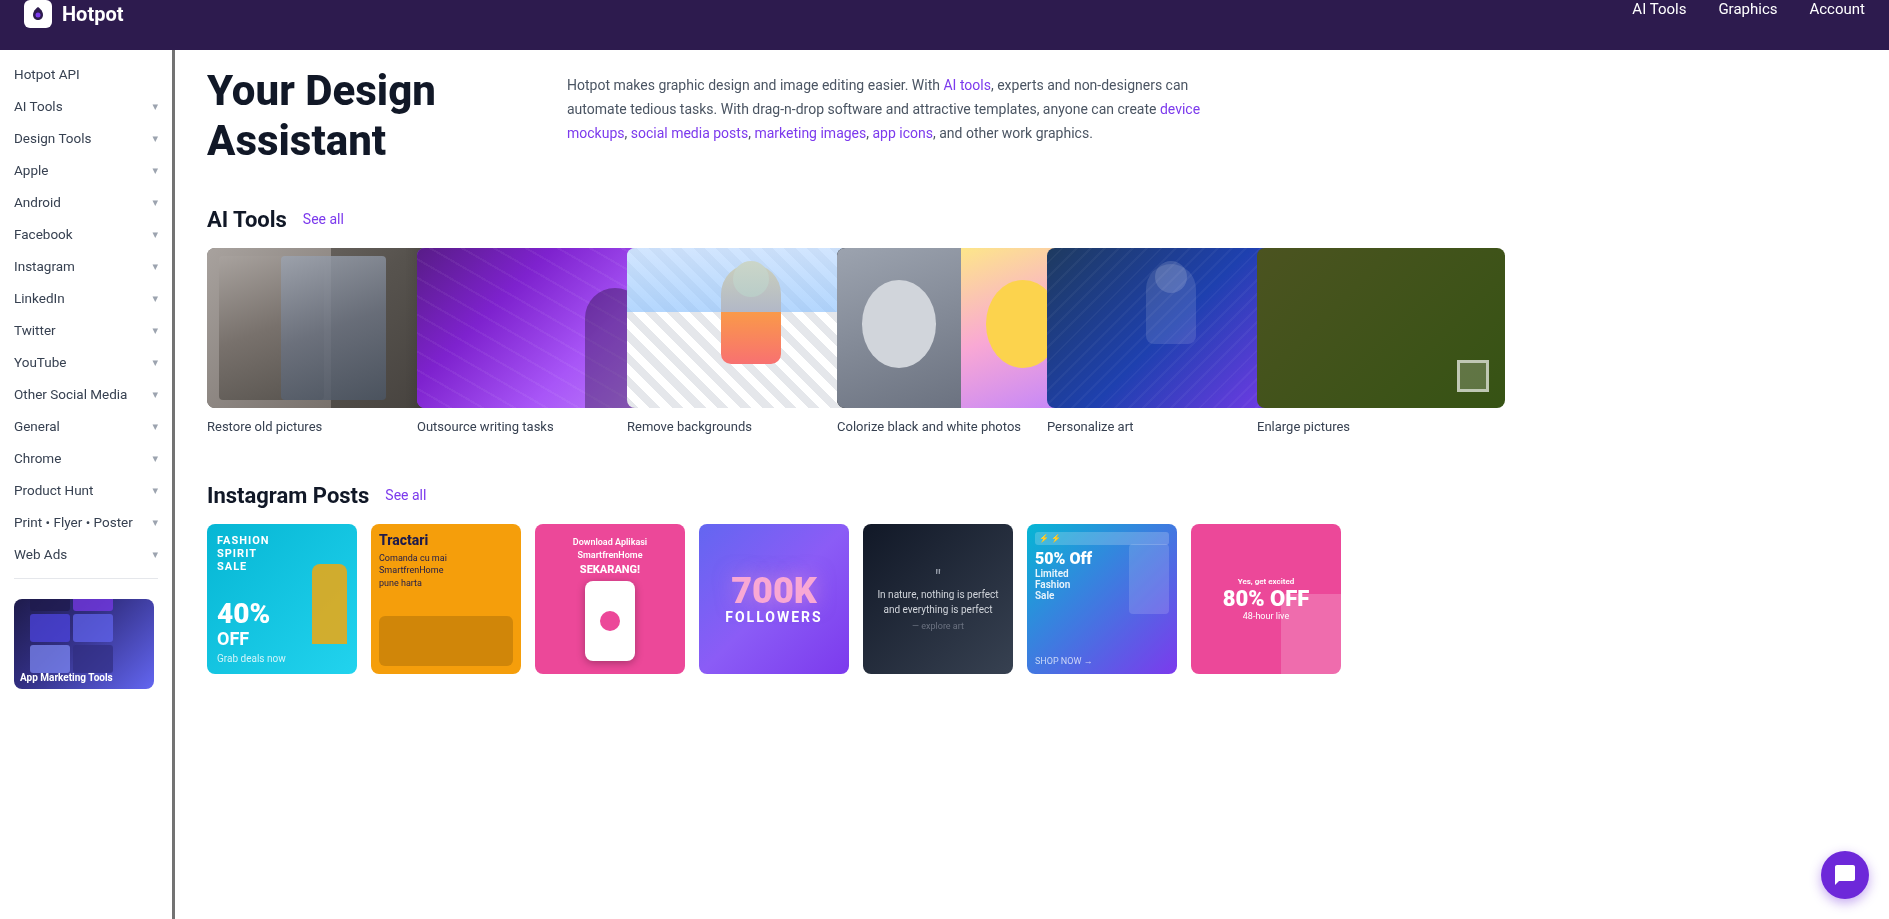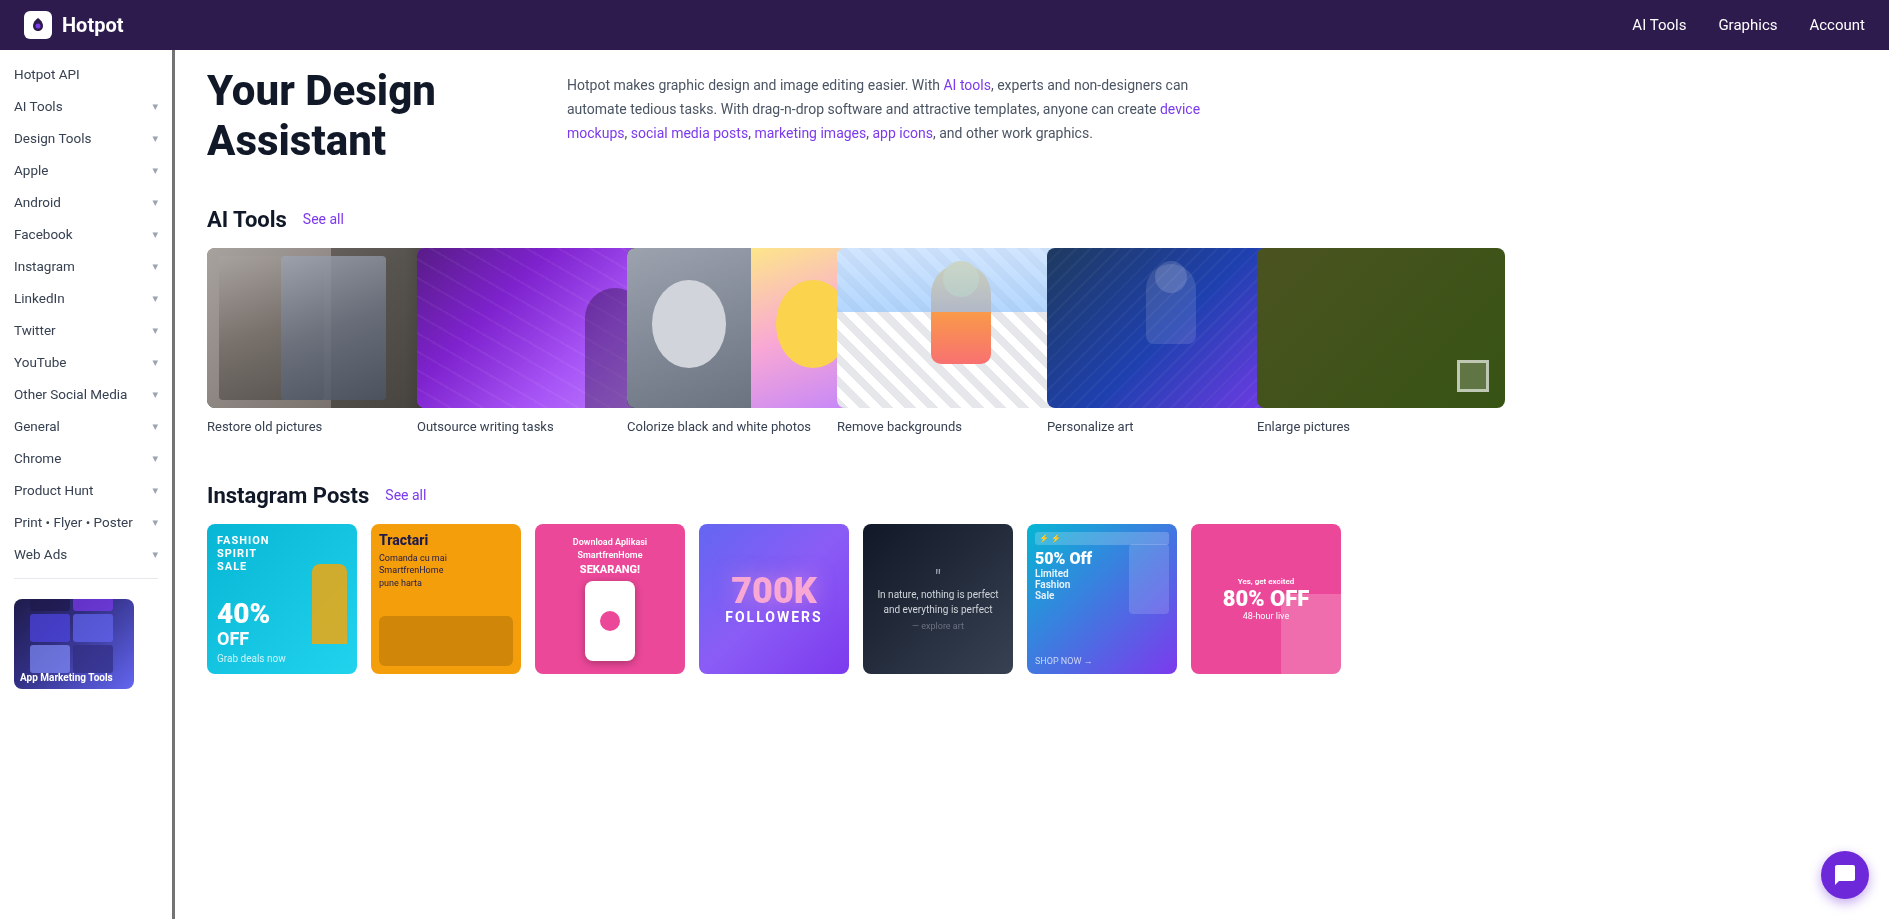--- a/index.html
+++ b/index.html
@@ -3,21 +3,21 @@
   <meta charset="utf-8">
   <style>
     * { box-sizing: border-box; margin: 0; padding: 0; }
     body { font-family: -apple-system, BlinkMacSystemFont, 'Segoe UI', Roboto, sans-serif; background: #fff; display: flex; flex-direction: column; height: 919px; overflow: hidden; }
 
     
     .header {
       background: #2d1b4e;
       color: #fff;
       display: flex;
-      align-items: center;
+      align-items: flex-start;
       justify-content: space-between;
       padding: 0 24px;
       height: 50px;
       flex-shrink: 0;
       z-index: 10;
     }
     .header-logo {
       display: flex;
       align-items: center;
       gap: 10px;
@@ -82,21 +82,21 @@
     .sidebar-divider {
       height: 1px;
       background: #e5e7eb;
       margin: 8px 14px;
     }
 
     .sidebar-bottom {
       padding: 12px 14px;
     }
     .sidebar-bottom-img {
-      width: 120px;
+      width: 140px;
       height: 90px;
       background: linear-gradient(135deg, #1e1b4b 0%, #312e81 40%, #6366f1 100%);
       border-radius: 8px;
       display: flex;
       align-items: flex-end;
       padding: 16px;
       position: relative;
       overflow: hidden;
     }
     .sidebar-bottom-label {
@@ -427,46 +427,46 @@
                 <div style="position:absolute;inset:0;background:repeating-linear-gradient(30deg,rgba(255,255,255,0.05) 0px,rgba(255,255,255,0.05) 2px,transparent 2px,transparent 16px);"></div>
 
                 <div style="position:absolute;bottom:0;right:20px;width:60px;height:120px;background:rgba(0,0,0,0.3);border-radius:30px 30px 0 0;"></div>
               </div>
             </div>
             <span class="ai-card-label">Outsource writing tasks</span>
           </div>
 
           <div class="ai-card">
             <div class="ai-card-img">
+              <div style="position:relative;width:100%;height:100%;">
+                <div style="position:absolute;inset:0;background:repeating-linear-gradient(45deg,#e5e7eb 0px,#e5e7eb 8px,#fff 8px,#fff 16px);"></div>
+
+                <div style="position:absolute;top:10%;left:50%;transform:translateX(-50%);width:60px;height:100px;background:linear-gradient(180deg,#fbbf24,#f87171);border-radius:30px 30px 10px 10px;"></div>
+                <div style="position:absolute;top:8%;left:50%;transform:translateX(-50%);width:36px;height:36px;background:#fcd34d;border-radius:50%;"></div>
+
+                <div style="position:absolute;top:0;left:0;right:0;height:40%;background:linear-gradient(180deg,#bfdbfe,#93c5fd);opacity:0.7;"></div>
+              </div>
+            </div>
+            <span class="ai-card-label">Remove backgrounds</span>
+          </div>
+
+          <div class="ai-card">
+            <div class="ai-card-img">
               <div style="position:relative;width:100%;height:100%;background:#111;">
                 <div style="position:absolute;left:0;top:0;width:50%;height:100%;background:linear-gradient(160deg,#9ca3af,#6b7280);">
 
                   <div style="position:absolute;top:20%;left:20%;width:60%;height:55%;background:#d1d5db;border-radius:50%;"></div>
                 </div>
                 <div style="position:absolute;right:0;top:0;width:50%;height:100%;background:linear-gradient(160deg,#fde68a,#f9a8d4,#c084fc);">
 
                   <div style="position:absolute;top:20%;left:20%;width:60%;height:55%;background:#fcd34d;border-radius:50%;"></div>
                 </div>
               </div>
             </div>
             <span class="ai-card-label">Colorize black and white photos</span>
-          </div>
-
-          <div class="ai-card">
-            <div class="ai-card-img">
-              <div style="position:relative;width:100%;height:100%;">
-                <div style="position:absolute;inset:0;background:repeating-linear-gradient(45deg,#e5e7eb 0px,#e5e7eb 8px,#fff 8px,#fff 16px);"></div>
-
-                <div style="position:absolute;top:10%;left:50%;transform:translateX(-50%);width:60px;height:100px;background:linear-gradient(180deg,#fbbf24,#f87171);border-radius:30px 30px 10px 10px;"></div>
-                <div style="position:absolute;top:8%;left:50%;transform:translateX(-50%);width:36px;height:36px;background:#fcd34d;border-radius:50%;"></div>
-
-                <div style="position:absolute;top:0;left:0;right:0;height:40%;background:linear-gradient(180deg,#bfdbfe,#93c5fd);opacity:0.7;"></div>
-              </div>
-            </div>
-            <span class="ai-card-label">Remove backgrounds</span>
           </div>
 
           <div class="ai-card">
             <div class="ai-card-img">
               <div style="position:relative;width:100%;height:100%;background:linear-gradient(135deg,#1e3a5f,#1e40af,#7c3aed);">
                 <div style="position:absolute;inset:0;background:repeating-linear-gradient(135deg,rgba(255,255,255,0.04) 0px,rgba(255,255,255,0.04) 2px,transparent 2px,transparent 10px);"></div>
 
                 <div style="position:absolute;top:10%;left:50%;transform:translateX(-50%);width:50px;height:80px;background:rgba(255,255,255,0.12);border-radius:25px 25px 8px 8px;"></div>
                 <div style="position:absolute;top:8%;left:50%;transform:translateX(-50%);width:32px;height:32px;background:rgba(255,255,255,0.15);border-radius:50%;"></div>
               </div>

